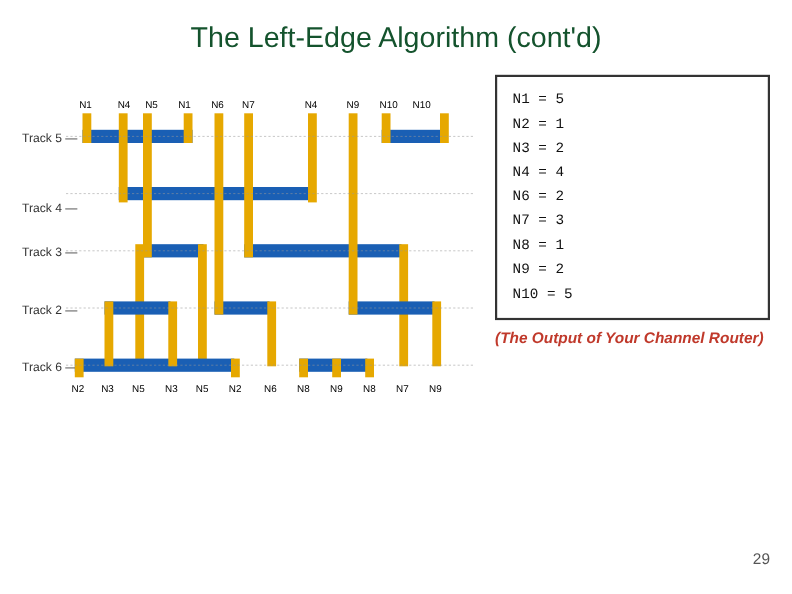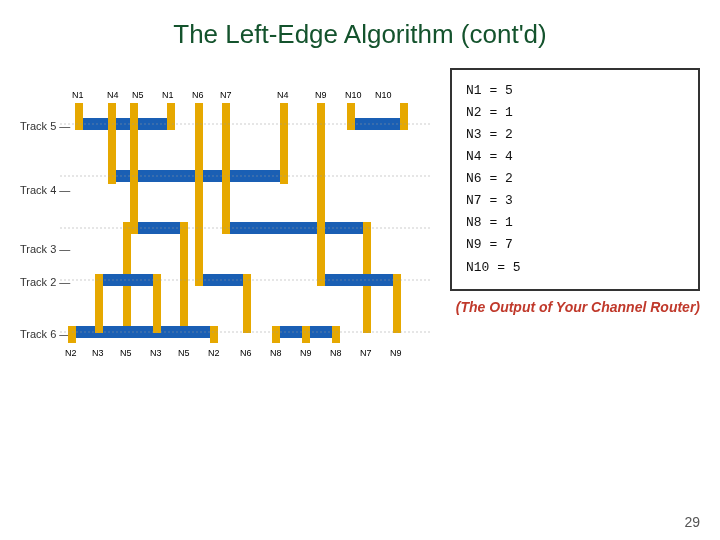--- a/index.html
+++ b/index.html
@@ -61,31 +61,31 @@
       font-family: 'Courier New', monospace;
       font-size: 13px;
       line-height: 1.7;
       color: #111;
       height: fit-content;
       margin-top: 0;
       background: #fff;
     }
 
     .output-label {
-      text-align: right;
+      text-align: left;
       color: #c0392b;
       font-size: 14px;
       font-style: italic;
       font-weight: bold;
       margin-top: 8px;
     }
 
     .page-number {
       position: absolute;
-      bottom: 10px;
+      bottom: 24px;
       right: 20px;
       font-size: 14px;
       color: #555;
       margin-top: 28px;
     }
   </style>
 </head>
 <body>
 
 <div>
@@ -93,21 +93,21 @@
     <div>The Left-Edge Algorithm (cont'd)</div>
   </div>
 </div>
 
 <div class="main-content">
 
   <div class="diagram-area">
 
     <span class="track-label" style="top: 52px;">Track 5 —</span>
     <span class="track-label" style="top: 116px;">Track 4 —</span>
-    <span class="track-label" style="top: 156px; margin-top: 19px;">Track 3 —</span>
+    <span class="track-label" style="top: 156px;">Track 3 —</span>
     <span class="track-label" style="top: 208px;">Track 2 —</span>
     <span class="track-label" style="top: 260px;">Track 6 —</span>
 
     <svg class="diagram-svg" viewBox="0 0 370 270">
 
       <text x="12" y="10" font-size="9" font-family="Arial">N1</text>
       <text x="47" y="10" font-size="9" font-family="Arial">N4</text>
       <text x="72" y="10" font-size="9" font-family="Arial">N5</text>
       <text x="102" y="10" font-size="9" font-family="Arial">N1</text>
       <text x="132" y="10" font-size="9" font-family="Arial">N6</text>
@@ -194,20 +194,20 @@
 
   <div style="display:flex; flex-direction:column; flex:1;">
     <div class="results-box">
       <div>N1  =  5</div>
       <div>N2  =  1</div>
       <div>N3  =  2</div>
       <div>N4  =  4</div>
       <div>N6  =  2</div>
       <div>N7  =  3</div>
       <div>N8  =  1</div>
-      <div>N9  =  7</div>
+      <div>N9  =  2</div>
       <div>N10 =  5</div>
     </div>
     <div class="output-label">(The Output of Your Channel Router)</div>
   </div>
 </div>
 
 <div class="page-number">29</div>
 
 </body></html>

